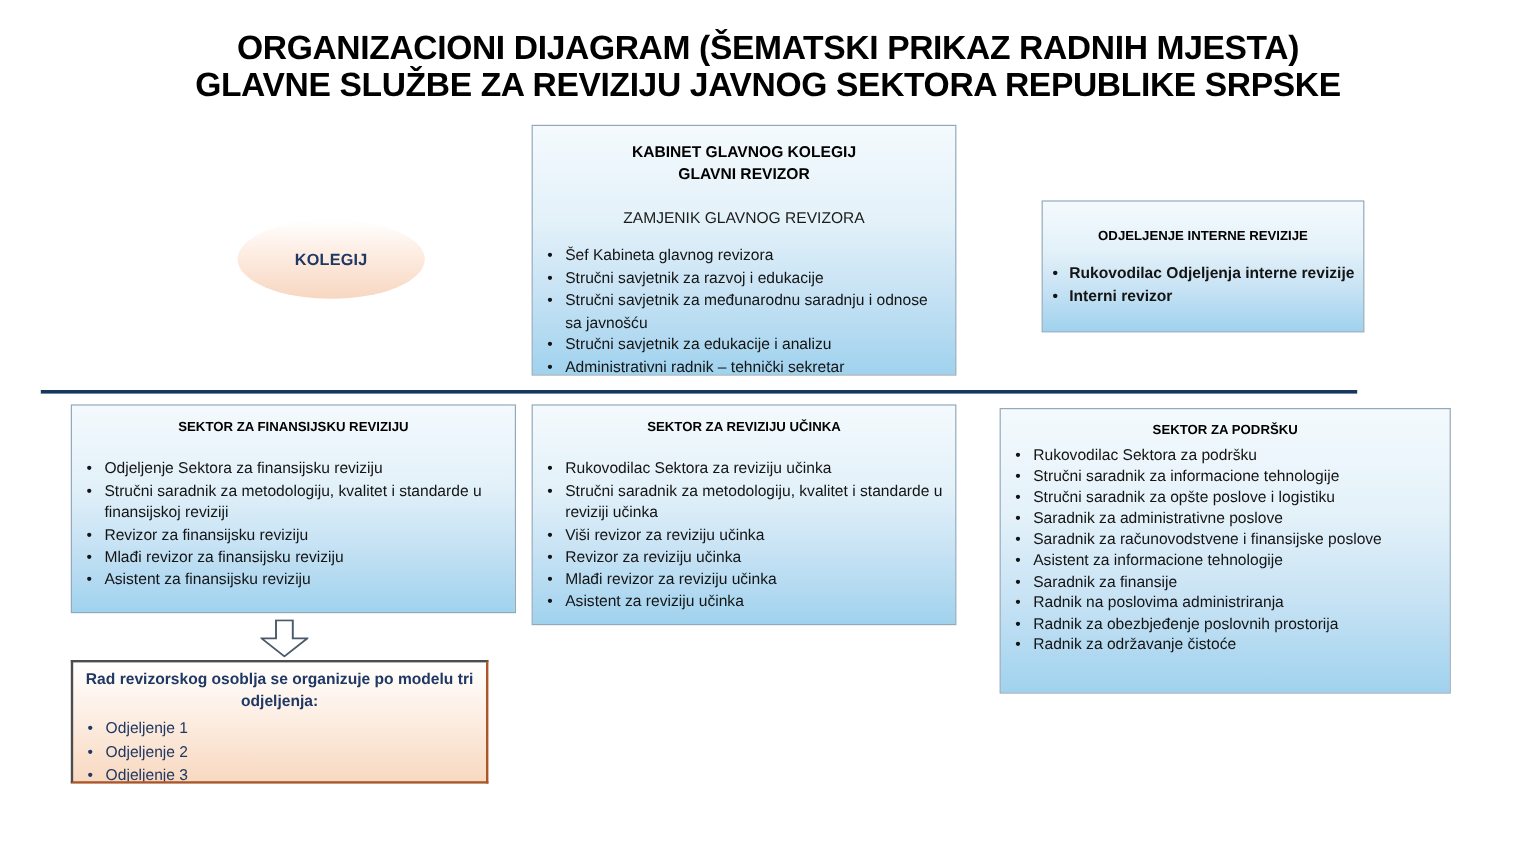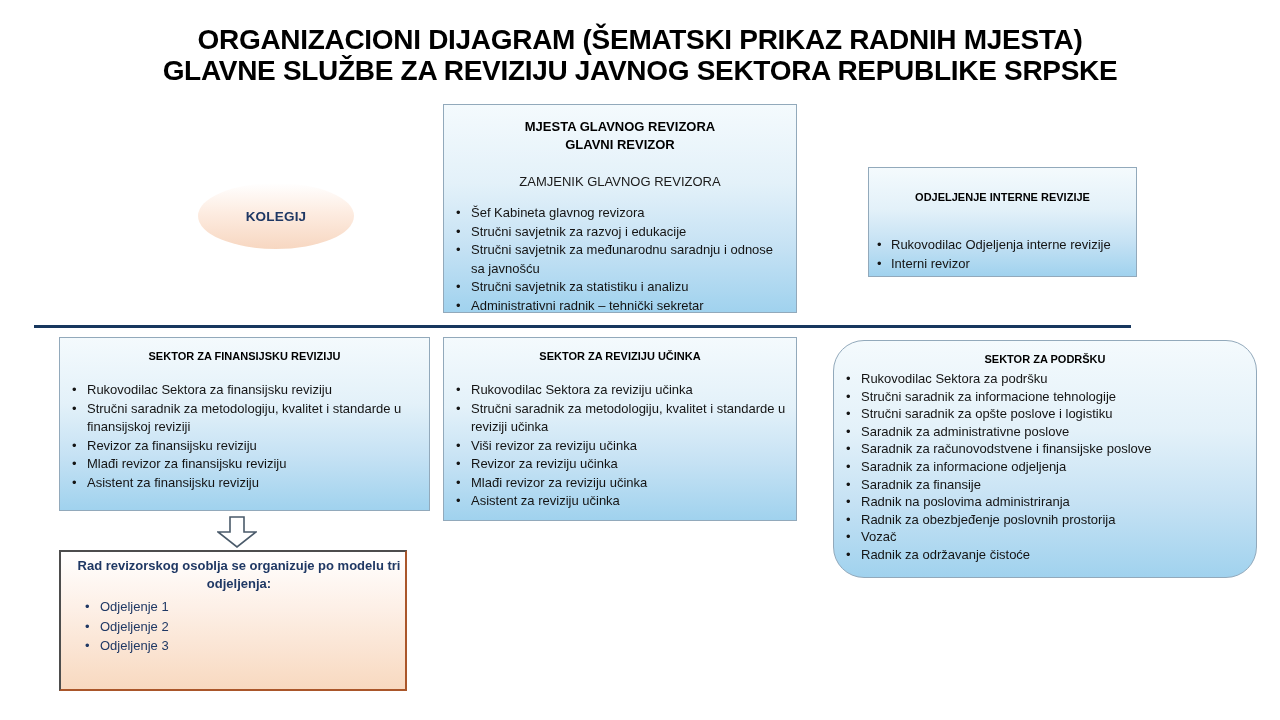--- a/index.html
+++ b/index.html
@@ -84,31 +84,31 @@
     position: absolute;
     left: 12px;
     top: 0;
   }
 
   #kabinet-box   { left: 443px; top: 104px; width: 354px; height: 209px; padding-top: 13px; }
   #kabinet-box .box-header { font-size: 13px; line-height: 18px; }
   #kabinet-box ul { margin-top: 13px; }
 
   #interna-box   { left: 868px; top: 167px; width: 269px; height: 110px; padding-top: 21px; }
-  #interna-box ul { margin-top: 30px; }
+  #interna-box ul { margin-top: 13px; font-weight: bold; }
   #interna-box ul.items li { padding-left: 22px; padding-right: 2px; }
   #interna-box ul.items li::before { left: 8px; }
 
   #fin-box       { left: 59px;  top: 337px; width: 371px; height: 174px; padding-top: 10px; }
   #fin-box ul    { margin-top: 16px; }
 
   #ucinak-box    { left: 443px; top: 337px; width: 354px; height: 184px; padding-top: 10px; }
   #ucinak-box ul { margin-top: 16px; }
 
-  #podrska-box   { left: 833px; top: 340px; width: 424px; height: 238px; padding-top: 10px; border-radius: 31px; }
+  #podrska-box   { left: 833px; top: 340px; width: 376px; height: 238px; padding-top: 10px; }
   #podrska-box ul { margin-top: 2px; line-height: 17.6px; }
 
   .divider {
     position: absolute;
     left: 34px;
     top: 325px;
     width: 1097px;
     height: 3px;
     background: #17375e;
   }
@@ -120,28 +120,27 @@
     width: 40px;
     height: 32px;
   }
 
   #odjeljenja-box {
     position: absolute;
     box-sizing: border-box;
     left: 59px;
     top: 550px;
     width: 348px;
-    height: 141px;
+    height: 103px;
     border: 2px solid;
     border-color: #4d4d4d #aa562a #aa562a #4d4d4d;
     background: linear-gradient(180deg, #ffffff 0%, #fdf0e7 40%, #f8d9c0 100%);
     color: #1f3864;
     padding-top: 5px;
     overflow: hidden;
-    padding-left: 12px;
   }
   #odjeljenja-box .box-header {
     color: #1f3864;
     font-size: 13px;
     line-height: 17.5px;
     padding: 0 4px;
   }
   #odjeljenja-box ul { margin-top: 5px; color: #1f3864; line-height: 19.5px; }
 </style>
 </head>
@@ -152,49 +151,49 @@
   <div class="page-title">
     <div>ORGANIZACIONI DIJAGRAM (ŠEMATSKI PRIKAZ RADNIH MJESTA)</div>
     <div>GLAVNE SLUŽBE ZA REVIZIJU JAVNOG SEKTORA REPUBLIKE SRPSKE</div>
   </div>
 
   <div class="ellipse">
     <span>KOLEGIJ</span>
   </div>
 
   <div class="box" id="kabinet-box">
-    <div class="box-header">MJESTA GLAVNOG REVIZORA</div>
+    <div class="box-header">KABINET GLAVNOG KOLEGIJ</div>
     <div class="box-header">GLAVNI REVIZOR</div>
     <div class="box-subheader">ZAMJENIK GLAVNOG REVIZORA</div>
     <ul class="items">
 
     <li>Šef Kabineta glavnog revizora</li>
         <li>Stručni savjetnik za razvoj i edukacije</li>
         <li>Stručni savjetnik za međunarodnu saradnju i odnose sa javnošću</li>
-        <li>Stručni savjetnik za statistiku i analizu</li>
+        <li>Stručni savjetnik za edukacije i analizu</li>
         <li>Administrativni radnik – tehnički sekretar</li>
       </ul>
   </div>
 
   <div class="box" id="interna-box">
     <div class="box-header">ODJELJENJE INTERNE REVIZIJE</div>
     <ul class="items">
 
     <li>Rukovodilac Odjeljenja interne revizije</li>
         <li>Interni revizor</li>
       </ul>
   </div>
 
   <div class="divider"></div>
 
   <div class="box" id="fin-box">
     <div class="box-header">SEKTOR ZA FINANSIJSKU REVIZIJU</div>
     <ul class="items">
 
-    <li>Rukovodilac Sektora za finansijsku reviziju</li>
+    <li>Odjeljenje Sektora za finansijsku reviziju</li>
         <li>Stručni saradnik za metodologiju, kvalitet i standarde u finansijskoj reviziji</li>
         <li>Revizor za finansijsku reviziju</li>
         <li>Mlađi revizor za finansijsku reviziju</li>
         <li>Asistent za finansijsku reviziju</li>
       </ul>
   </div>
 
   <div class="box" id="ucinak-box">
     <div class="box-header">SEKTOR ZA REVIZIJU UČINKA</div>
     <ul class="items">
@@ -210,25 +209,24 @@
 
   <div class="box" id="podrska-box">
     <div class="box-header">SEKTOR ZA PODRŠKU</div>
     <ul class="items">
 
     <li>Rukovodilac Sektora za podršku</li>
         <li>Stručni saradnik za informacione tehnologije</li>
         <li>Stručni saradnik za opšte poslove i logistiku</li>
         <li>Saradnik za administrativne poslove</li>
         <li>Saradnik za računovodstvene i finansijske poslove</li>
-        <li>Saradnik za informacione odjeljenja</li>
+        <li>Asistent za informacione tehnologije</li>
         <li>Saradnik za finansije</li>
         <li>Radnik na poslovima administriranja</li>
         <li>Radnik za obezbjeđenje poslovnih prostorija</li>
-        <li>Vozač</li>
         <li>Radnik za održavanje čistoće</li>
       </ul>
   </div>
 
   <svg class="down-arrow" viewBox="0 0 40 32" xmlns="http://www.w3.org/2000/svg">
     <path d="M13 1 L27 1 L27 16 L39 16 L20 31 L1 16 L13 16 Z" fill="#ffffff" stroke="#4a5a6a" stroke-width="1.6" stroke-linejoin="miter"></path>
   </svg>
 
   <div id="odjeljenja-box">
     <div class="box-header">Rad revizorskog osoblja se organizuje po modelu tri odjeljenja:</div>

